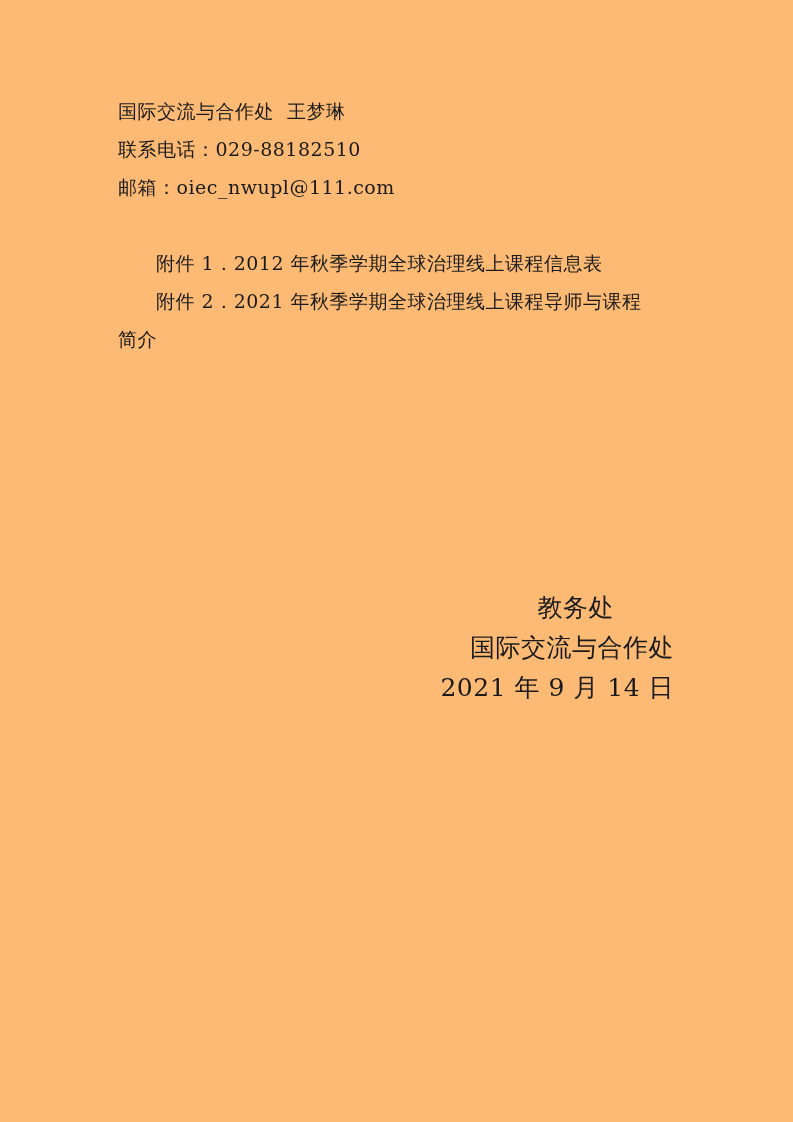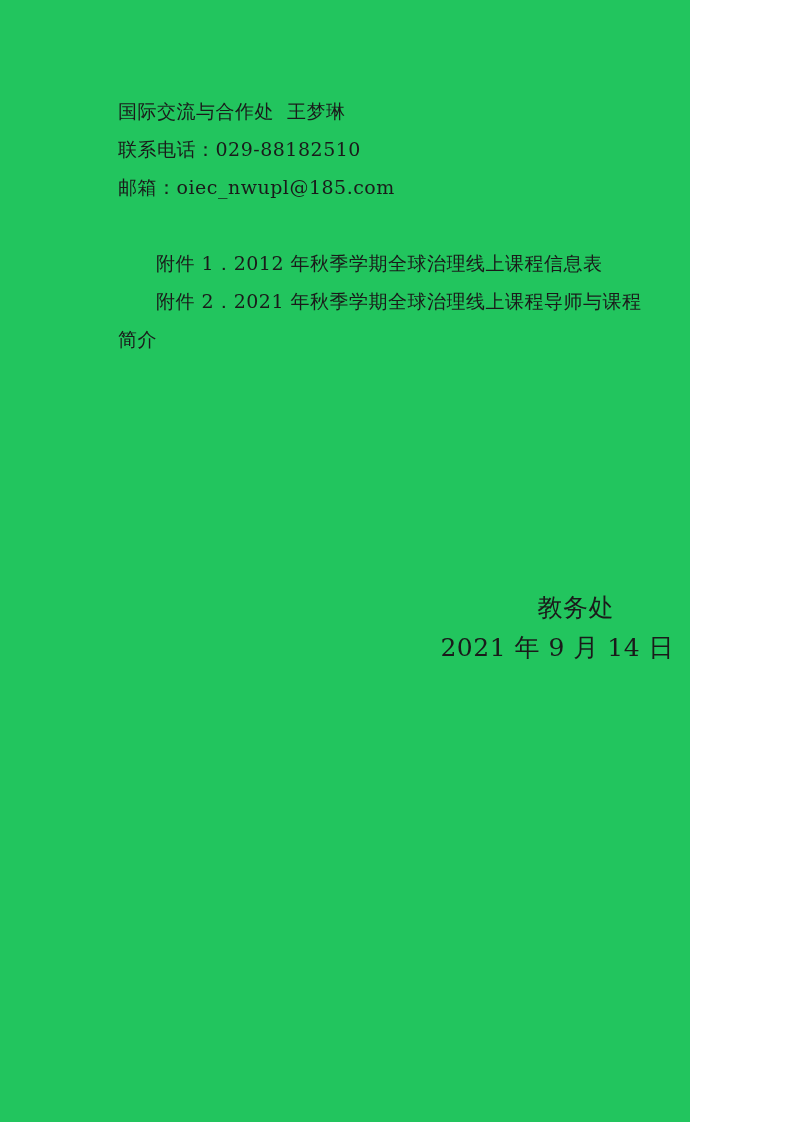--- a/index.html
+++ b/index.html
@@ -12,23 +12,23 @@
     height: 1122px;
     font-family: "DejaVu Serif", "Liberation Serif", serif;
     color: #000000;
     position: relative;
     overflow: hidden;
   }
   .page {
     position: absolute;
     left: 0;
     top: 0;
-    width: 690px;
+    width: 793px;
     height: 1122px;
-    background: #22c55e;
+    background: #fdba74;
   }
   .content {
     position: absolute;
     left: 118px;
     top: 92px;
     width: 560px;
   }
   .line {
     font-size: 19px;
     line-height: 38px;
@@ -66,28 +66,29 @@
 </style>
 </head>
 <body>
 
 <div class="page">
 
   <div class="content">
 
     <div class="line">国际交流与合作处  王梦琳</div>
     <div class="line">联系电话：029-88182510</div>
-    <div class="line mono-ish">邮箱：oiec_nwupl@185.com</div>
+    <div class="line mono-ish">邮箱：oiec_nwupl@111.com</div>
 
     <div class="block-gap-lg"></div>
 
     <div class="line indent">附件 1．2012 年秋季学期全球治理线上课程信息表</div>
     <div class="line indent">附件 2．2021 年秋季学期全球治理线上课程导师与课程</div>
     <div class="line">简介</div>
 
   </div>
 
   <div class="signature">
     <div class="sig-line s1">教务处</div>
+    <div class="sig-line s3">国际交流与合作处</div>
     <div class="sig-line s4">2021 年 9 月 14 日</div>
   </div>
 
 </div>
 
 </body></html>

